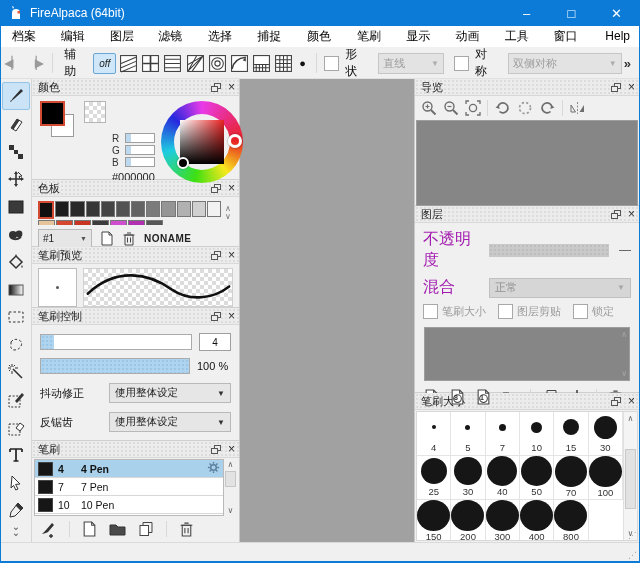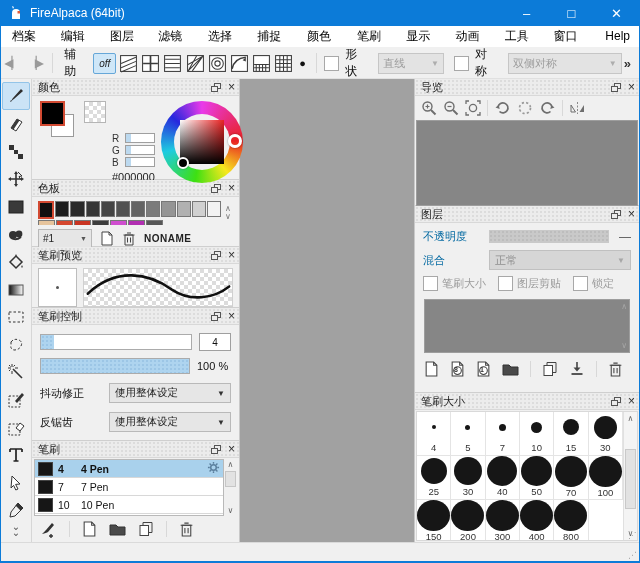--- a/index.html
+++ b/index.html
@@ -110,21 +110,21 @@
   .bl-foot{height:26px;flex:none;display:flex;align-items:center;gap:12px;padding:0 8px;}
   .vsep{width:1px;height:16px;background:#d8d8d8;}
   
   .canvas{flex:1;background:#a1a1a1;min-width:0;}
   
   .nav-tools{height:24px;display:flex;align-items:center;gap:6px;padding:0 6px;flex:none;}
   .nav-preview{height:84px;background:#868686;border:1px solid #9d9d9d;margin:0 1px 1px 1px;flex:none;}
   
   .ly-body{padding:6px 8px 2px 8px;display:flex;flex-direction:column;gap:6px;}
   .ly-row{display:flex;align-items:center;gap:8px;}
-  .ly-lbl{font-size:11px;color:#0369a1;width:58px;flex:none;}
+  .ly-lbl{font-size:16px;color:#a21caf;width:58px;flex:none;}
   .ly-opacity-track{flex:1;height:13px;background:#c9c9c9;background-image:radial-gradient(#bdbdbd 0.8px,transparent 0.8px);background-size:4px 4px;}
   .ly-dash{color:#555;font-size:12px;width:14px;text-align:right;}
   .ly-select{flex:1;height:18px;background:#d6d6d6;border:1px solid #c0c0c0;display:flex;align-items:center;padding:0 5px;font-size:11px;color:#8f8f8f;}
   .ly-select .arrow{margin-left:auto;font-size:8px;color:#a7a7a7;}
   .ly-cbrow{display:flex;align-items:center;gap:4px;flex-wrap:nowrap;}
   .ly-cb-label{font-size:11px;color:#9a9a9a;margin-right:8px;}
   .ly-list{height:52px;background:#868686;border:1px solid #9d9d9d;margin:2px 1px 0 1px;position:relative;}
   .ly-list .chev{position:absolute;right:2px;font-size:8px;color:#a6a6a6;}
   .ly-list .chev.up{top:2px;} .ly-list .chev.dn{bottom:2px;}
   .ly-foot{height:28px;display:flex;align-items:center;gap:11px;padding:0 9px;flex:none;}

